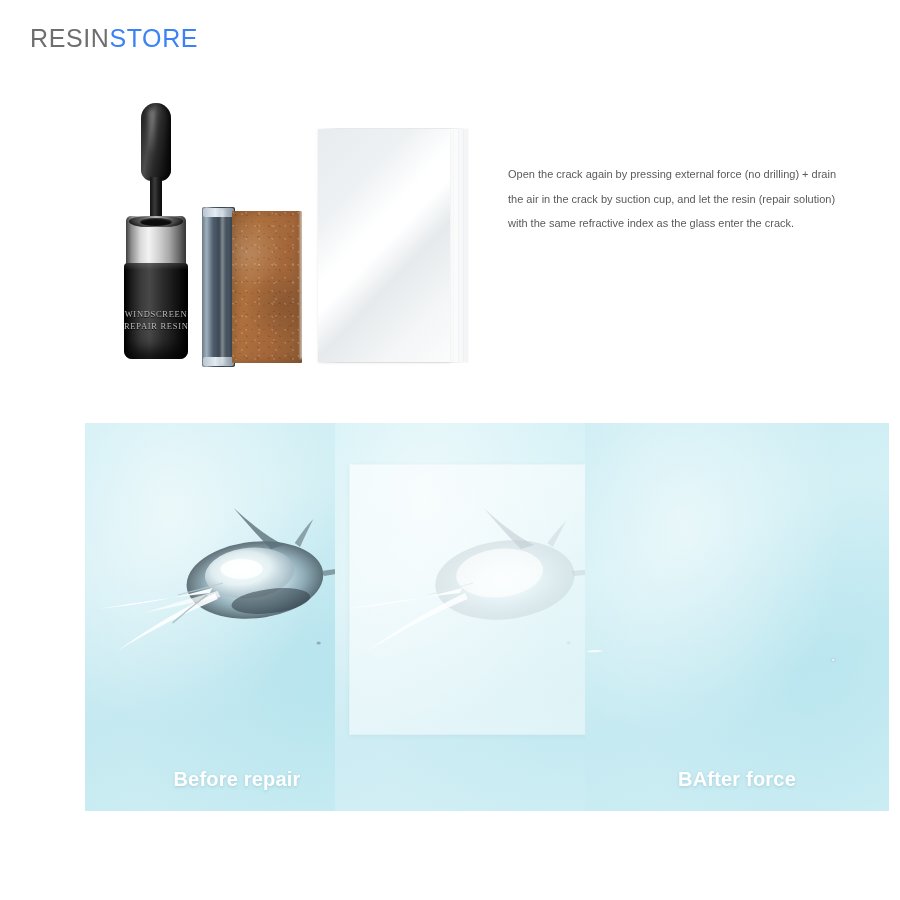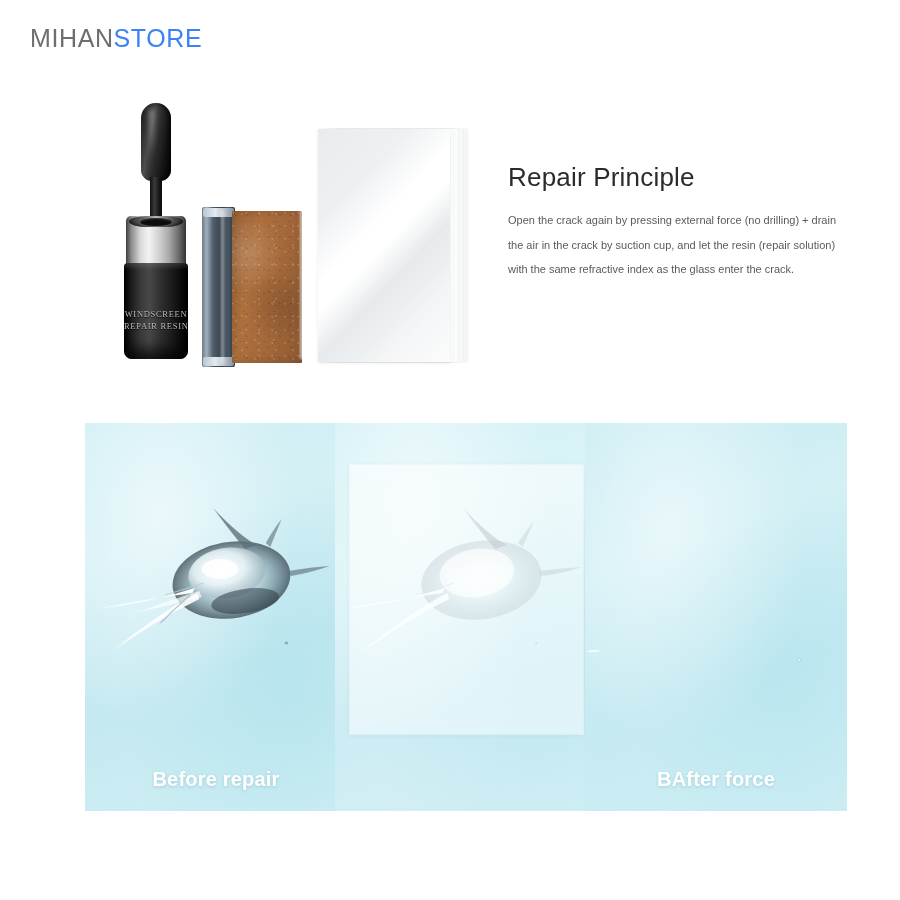--- a/index.html
+++ b/index.html
@@ -268,20 +268,21 @@
     top: 423px;
     width: 729px;
     height: 388px;
   }
   .panel {
     position: absolute;
     top: 0;
     width: 262px;
     height: 388px;
     overflow: hidden;
+    padding-left: 42px;
   }
   .panel.p1 { left: 0px; }
   .panel.p2 { left: 250px; }
   .panel.p3 { left: 500px; }
 
   .glass {
     position: absolute;
     inset: 0;
     background:
       radial-gradient(ellipse at 28% 22%, rgba(255,255,255,.55), rgba(255,255,255,0) 52%),
@@ -331,21 +332,21 @@
     font-weight: 700;
     color: #ffffff;
     letter-spacing: 0.2px;
     text-shadow: 0 1px 3px rgba(120,170,185,.45);
   }
 </style>
 </head>
 <body>
 
 <div class="brand">
-  <span class="b-mihan">MIHAN</span><span class="b-store">STORE</span>
+  <span class="b-mihan">RESIN</span><span class="b-store">STORE</span>
 </div>
 
 <div class="product-stage">
 
   <div class="bottle">
     <div class="bottle-bulb"></div>
     <div class="bottle-stem"></div>
     <div class="bottle-collar"></div>
     <div class="bottle-body">
       <div class="bottle-label">
@@ -368,21 +369,20 @@
     <div class="film-sheet s4"></div>
     <div class="film-sheet s3"></div>
     <div class="film-sheet s2"></div>
     <div class="film-sheet s1"></div>
     <div class="film-sheet top"></div>
   </div>
 
 </div>
 
 <div class="principle">
-  <h2 class="principle-title">Repair Principle</h2>
   <p class="principle-body">Open the crack again by pressing external force (no drilling) + drain the air in the crack by suction cup, and let the resin (repair solution) with the same refractive index as the glass enter the crack.</p>
 </div>
 
 <div class="panels">
 
   <div class="panel p1">
     <div class="glass"></div>
     <div class="crack">
       <svg viewBox="0 0 229 388" preserveAspectRatio="none">
         <defs>

